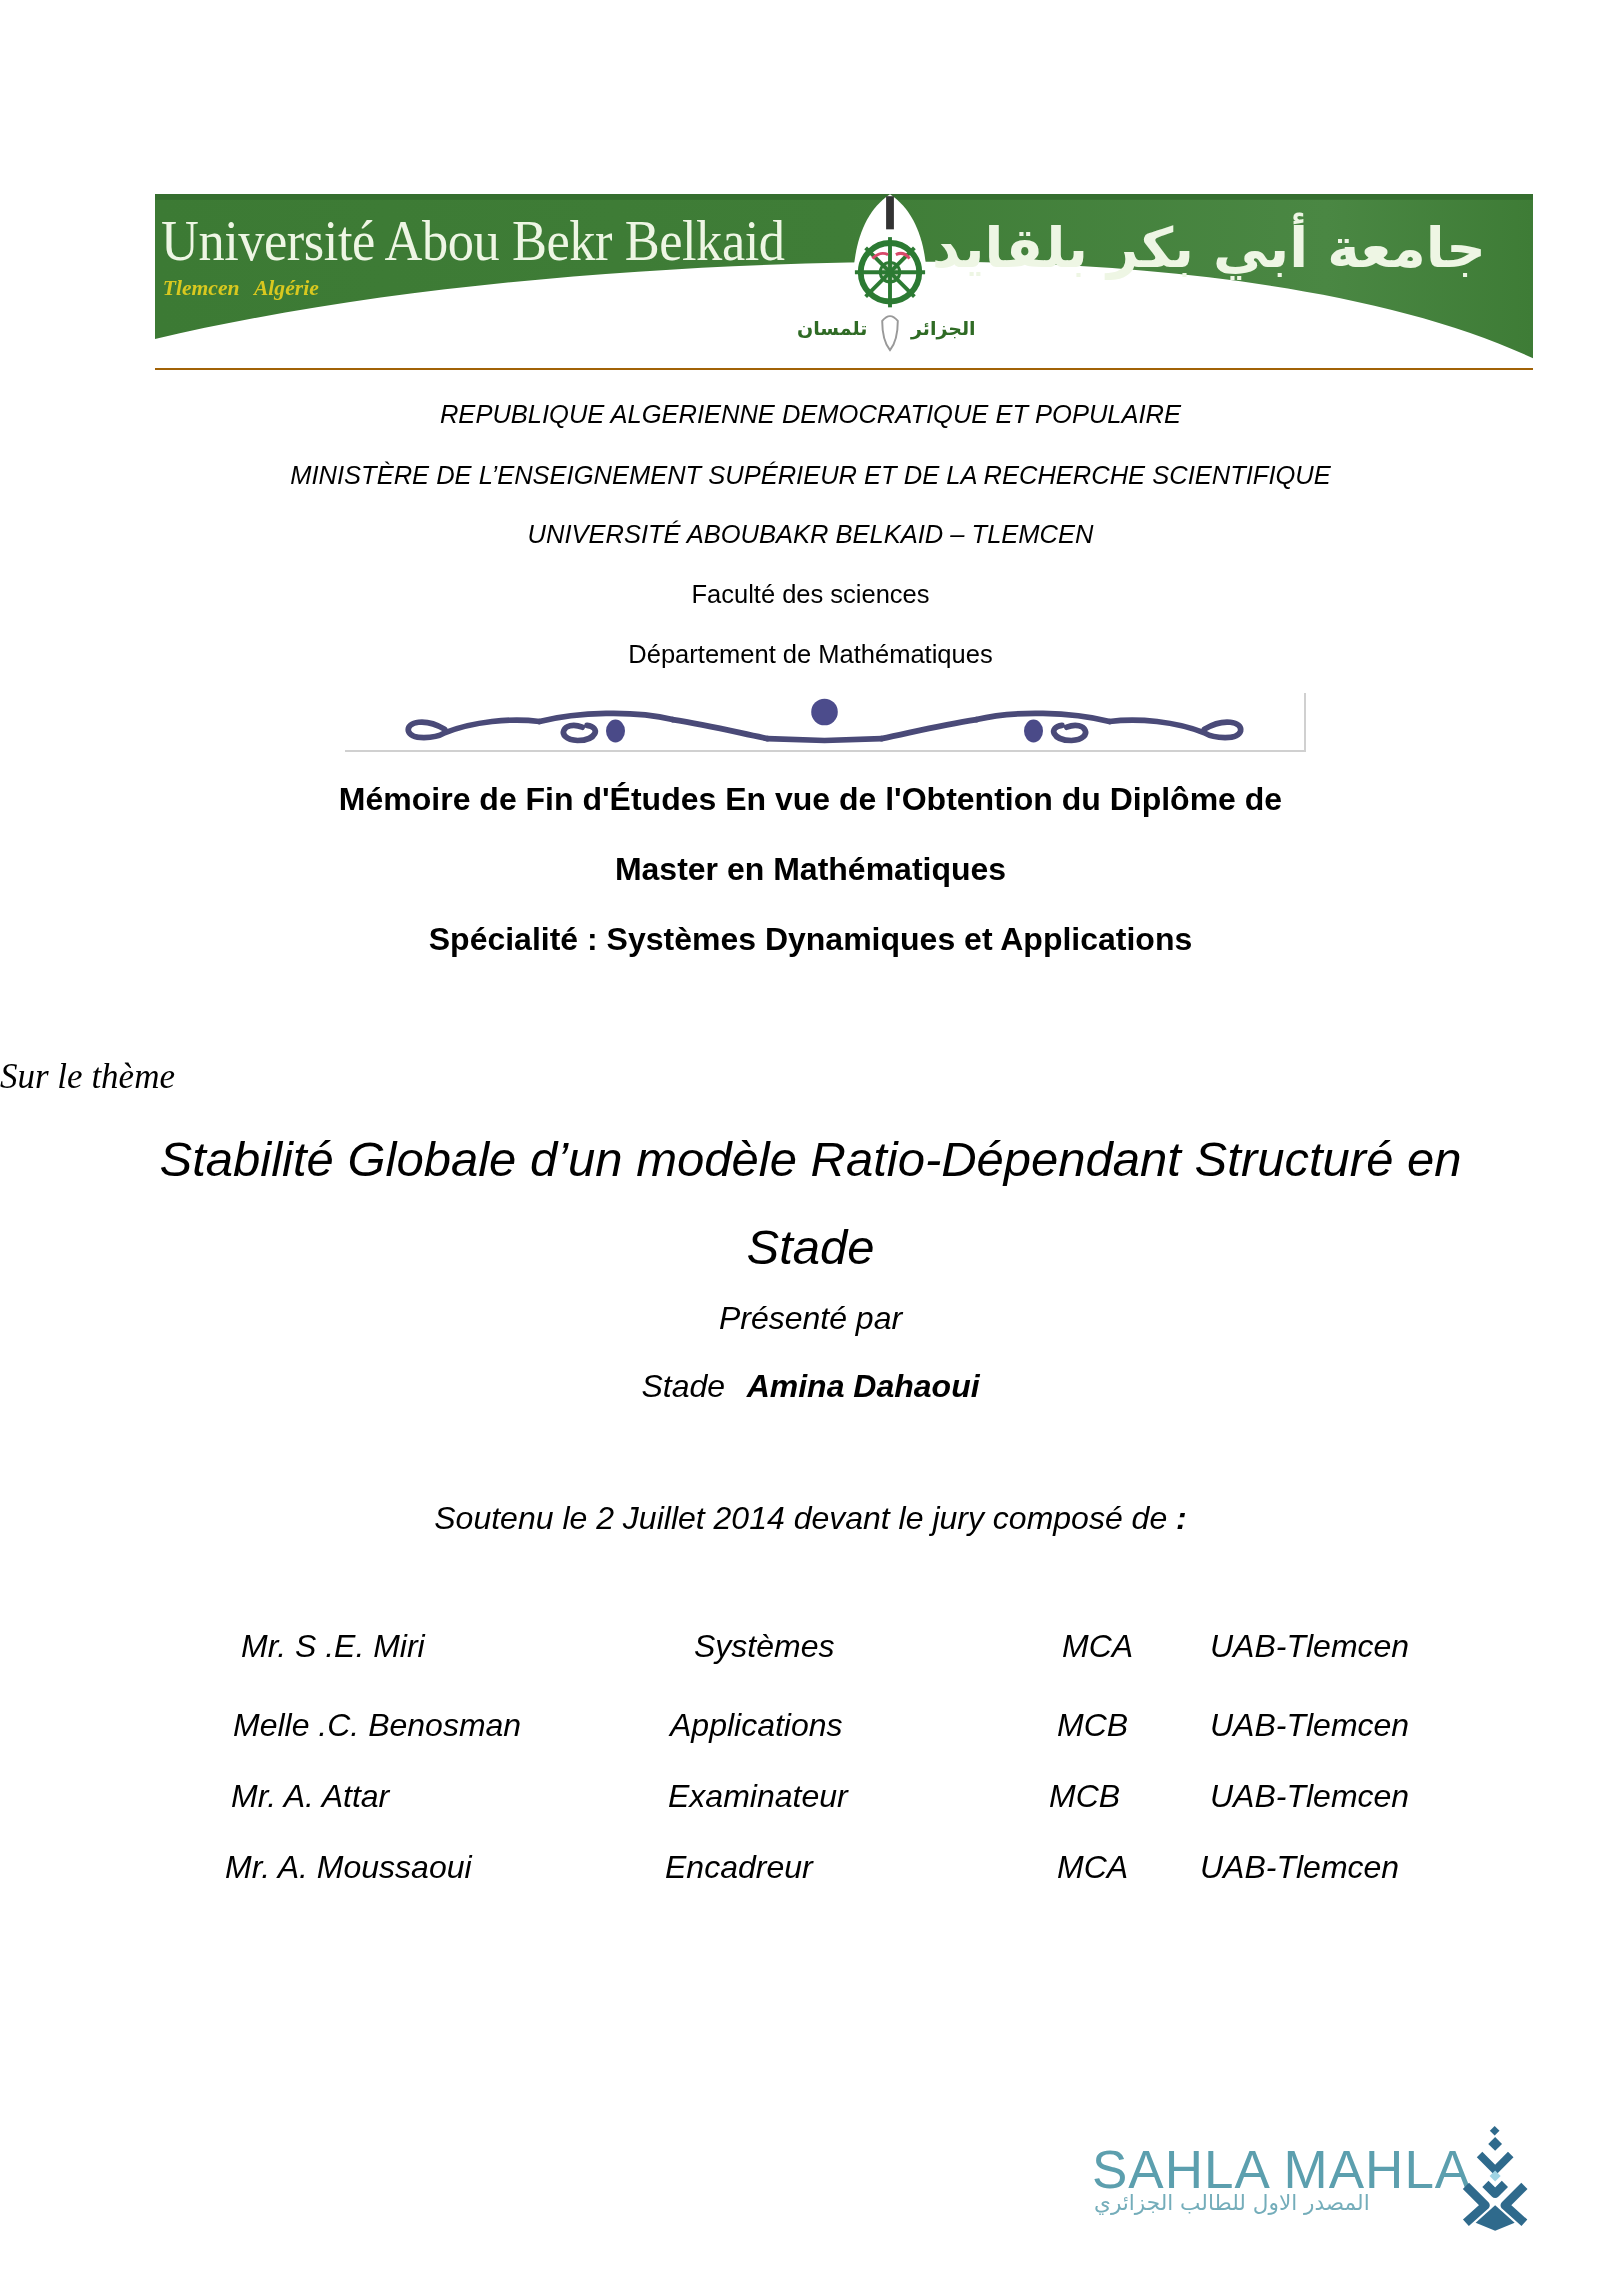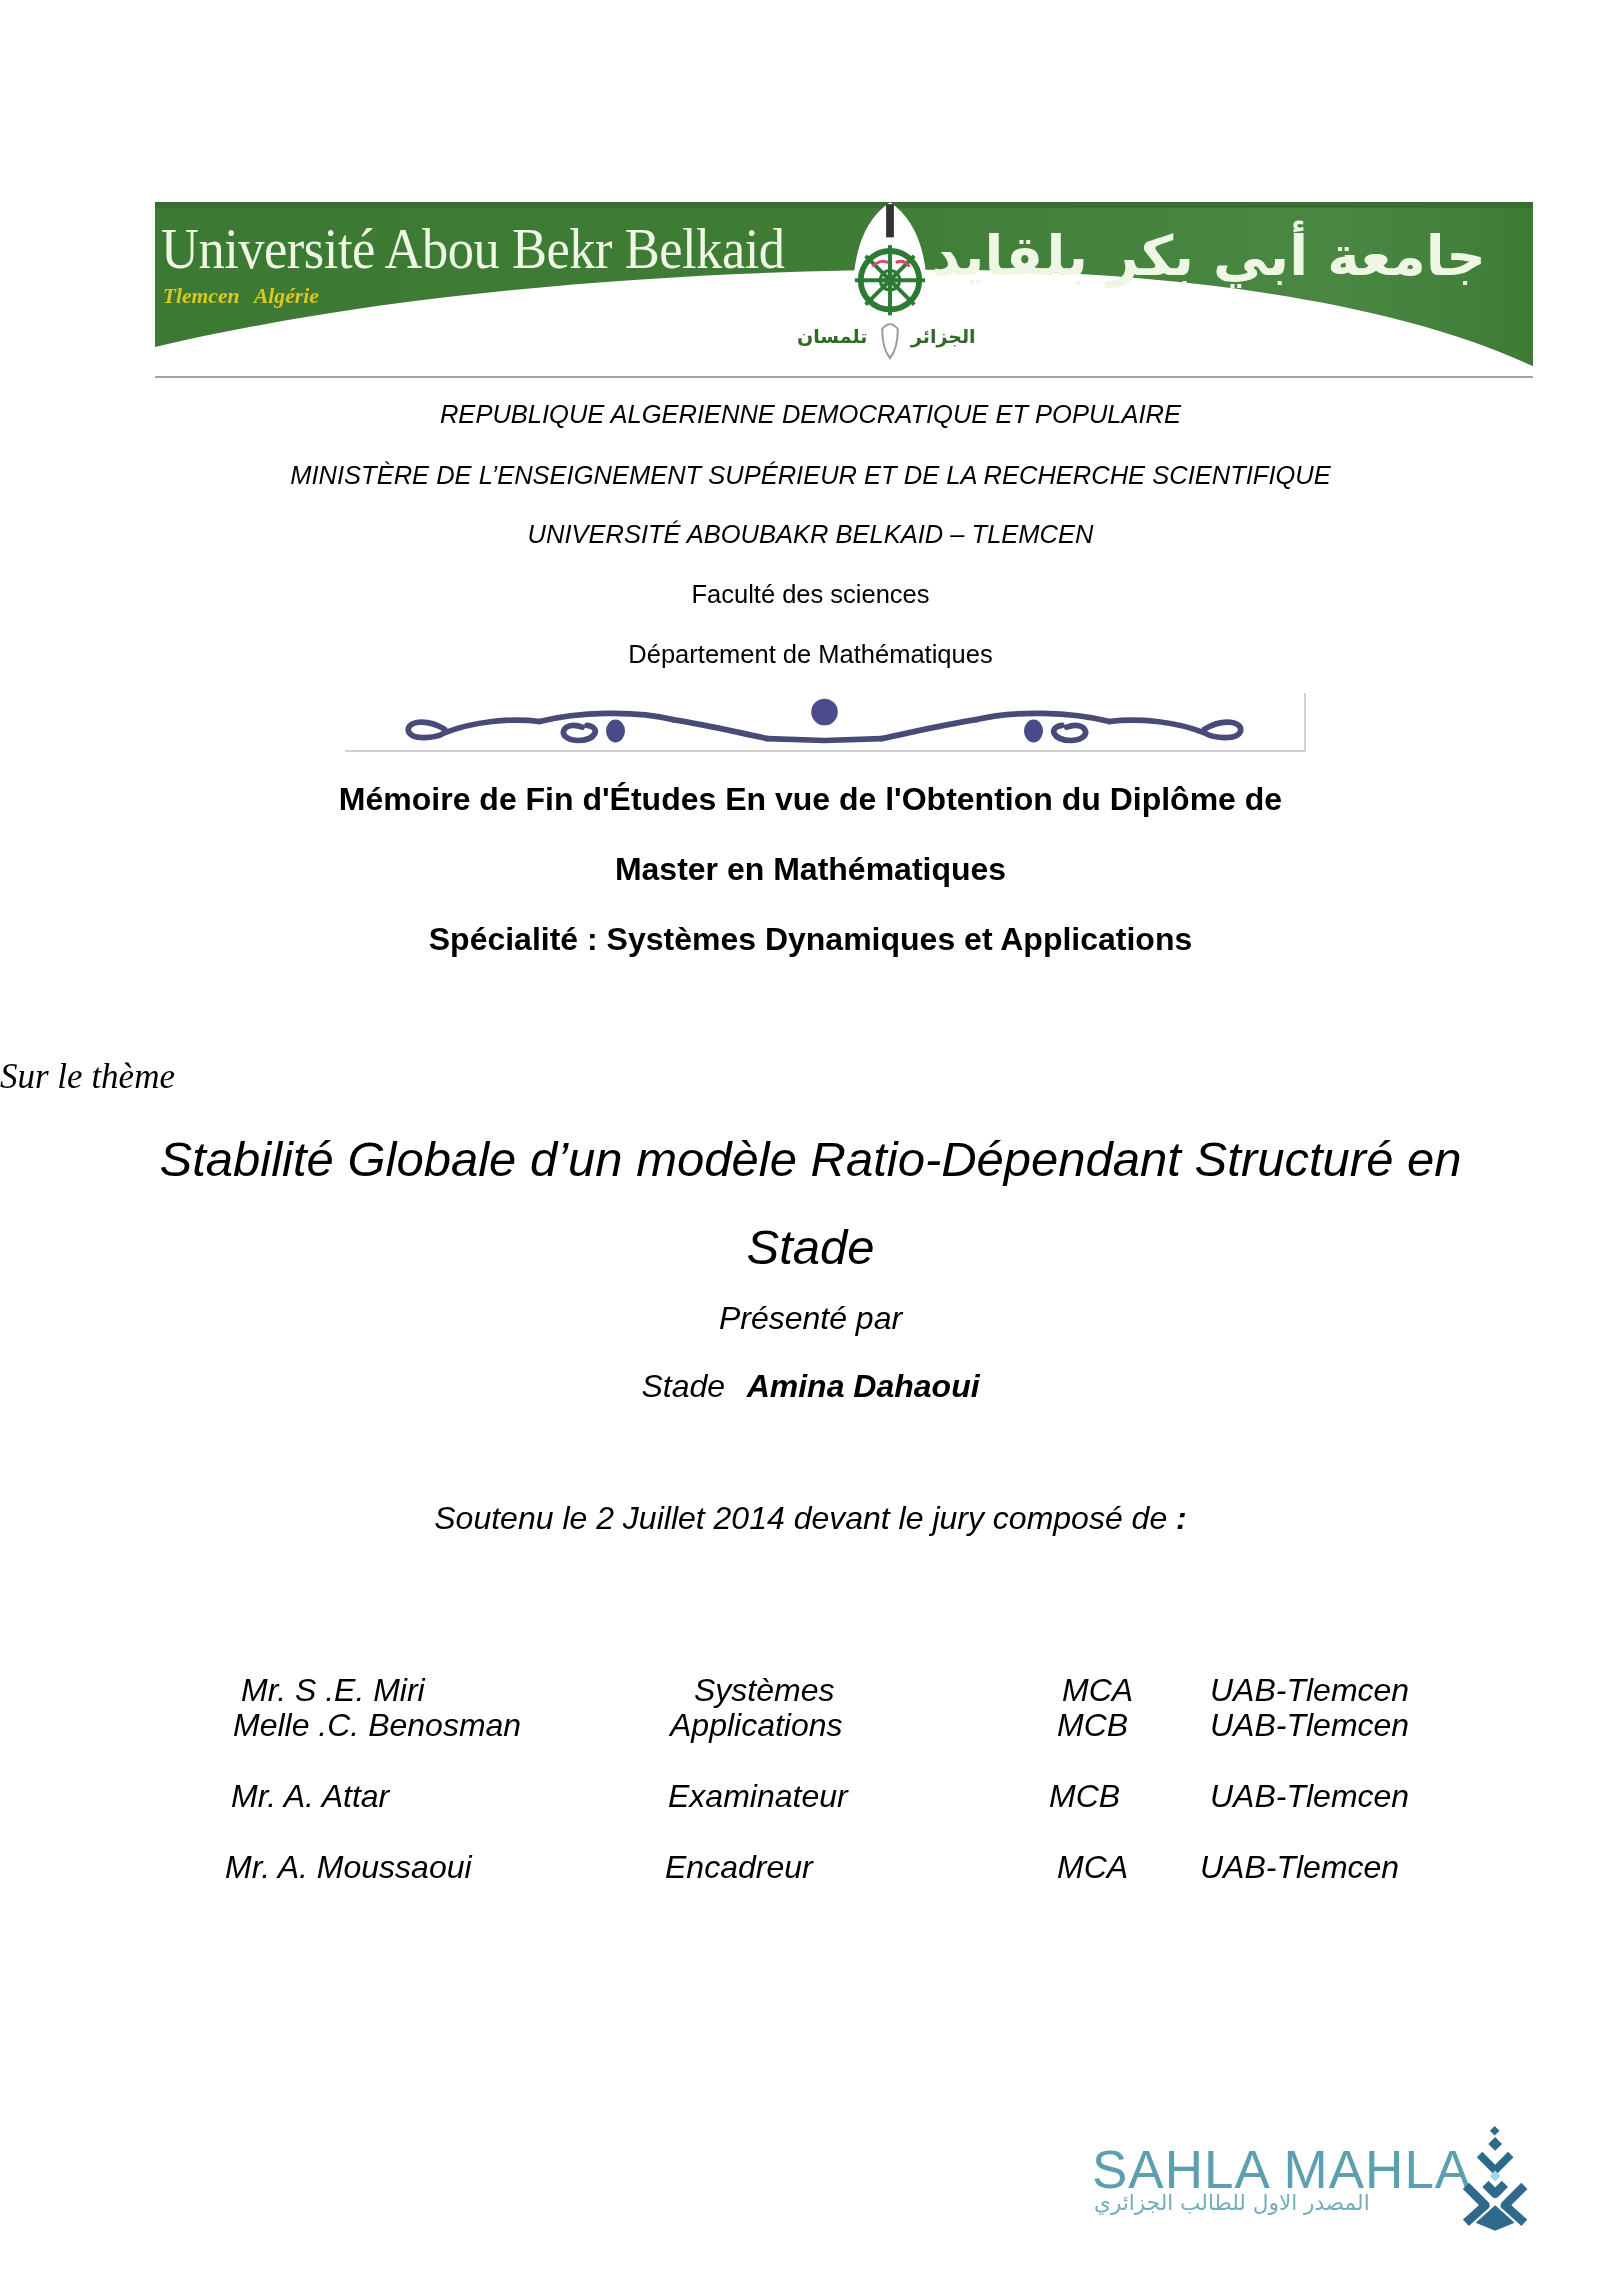--- a/index.html
+++ b/index.html
@@ -1,22 +1,22 @@
 <!DOCTYPE html>
 <html><head>
   <meta charset="utf-8">
   <style>
     * { margin: 0; padding: 0; box-sizing: border-box; }
     html, body { width: 1621px; height: 2293px; background: #ffffff; }
     body { position: relative; font-family: "Liberation Sans", sans-serif; color: #000; overflow: hidden; }
 
     
     .banner {
-      position: absolute; left: 155px; top: 202px; width: 1378px; height: 176px;
-      background: #ffffff; overflow: hidden; border-bottom: 2px solid #a3a3a3;
+      position: absolute; left: 155px; top: 194px; width: 1378px; height: 176px;
+      background: #ffffff; overflow: hidden; border-bottom: 2px solid #a16207;
     }
     .banner svg.bg { position: absolute; left: 0; top: 0; width: 100%; height: 100%; }
     .banner-title-fr {
       position: absolute; left: 5.9px; top: 13.7px;
       font-family: "Liberation Serif", serif; font-size: 57px; color: #eef6e4;
       letter-spacing: -0.5px; white-space: nowrap; transform: scaleX(0.92); transform-origin: left top;
     }
     .banner-subtitle {
       position: absolute; left: 7.8px; top: 82px;
       font-family: "Liberation Serif", serif; font-style: italic; font-weight: bold;
@@ -133,21 +133,21 @@
 <div class="presented">Présenté par</div>
 <div class="author">
   <span>Stade</span><span class="name">Amina Dahaoui</span>
 </div>
 
 <div class="defense">
   <span>Soutenu le 2 Juillet 2014 devant le jury composé de </span><span class="colon">:</span>
 </div>
 
 <div class="jury">
-  <div class="jury-row" style="top:1672px;">
+  <div class="jury-row" style="top:1628px;">
     <span style="left:241px;">Mr. S .E. Miri</span>
     <span style="left:694px;">Systèmes</span>
     <span style="left:1062px;">MCA</span>
     <span style="left:1210px;">UAB-Tlemcen</span>
   </div>
   <div class="jury-row" style="top:1707px;">
     <span style="left:233px;">Melle .C. Benosman</span>
     <span style="left:670px;">Applications</span>
     <span style="left:1057px;">MCB</span>
     <span style="left:1210px;">UAB-Tlemcen</span>

